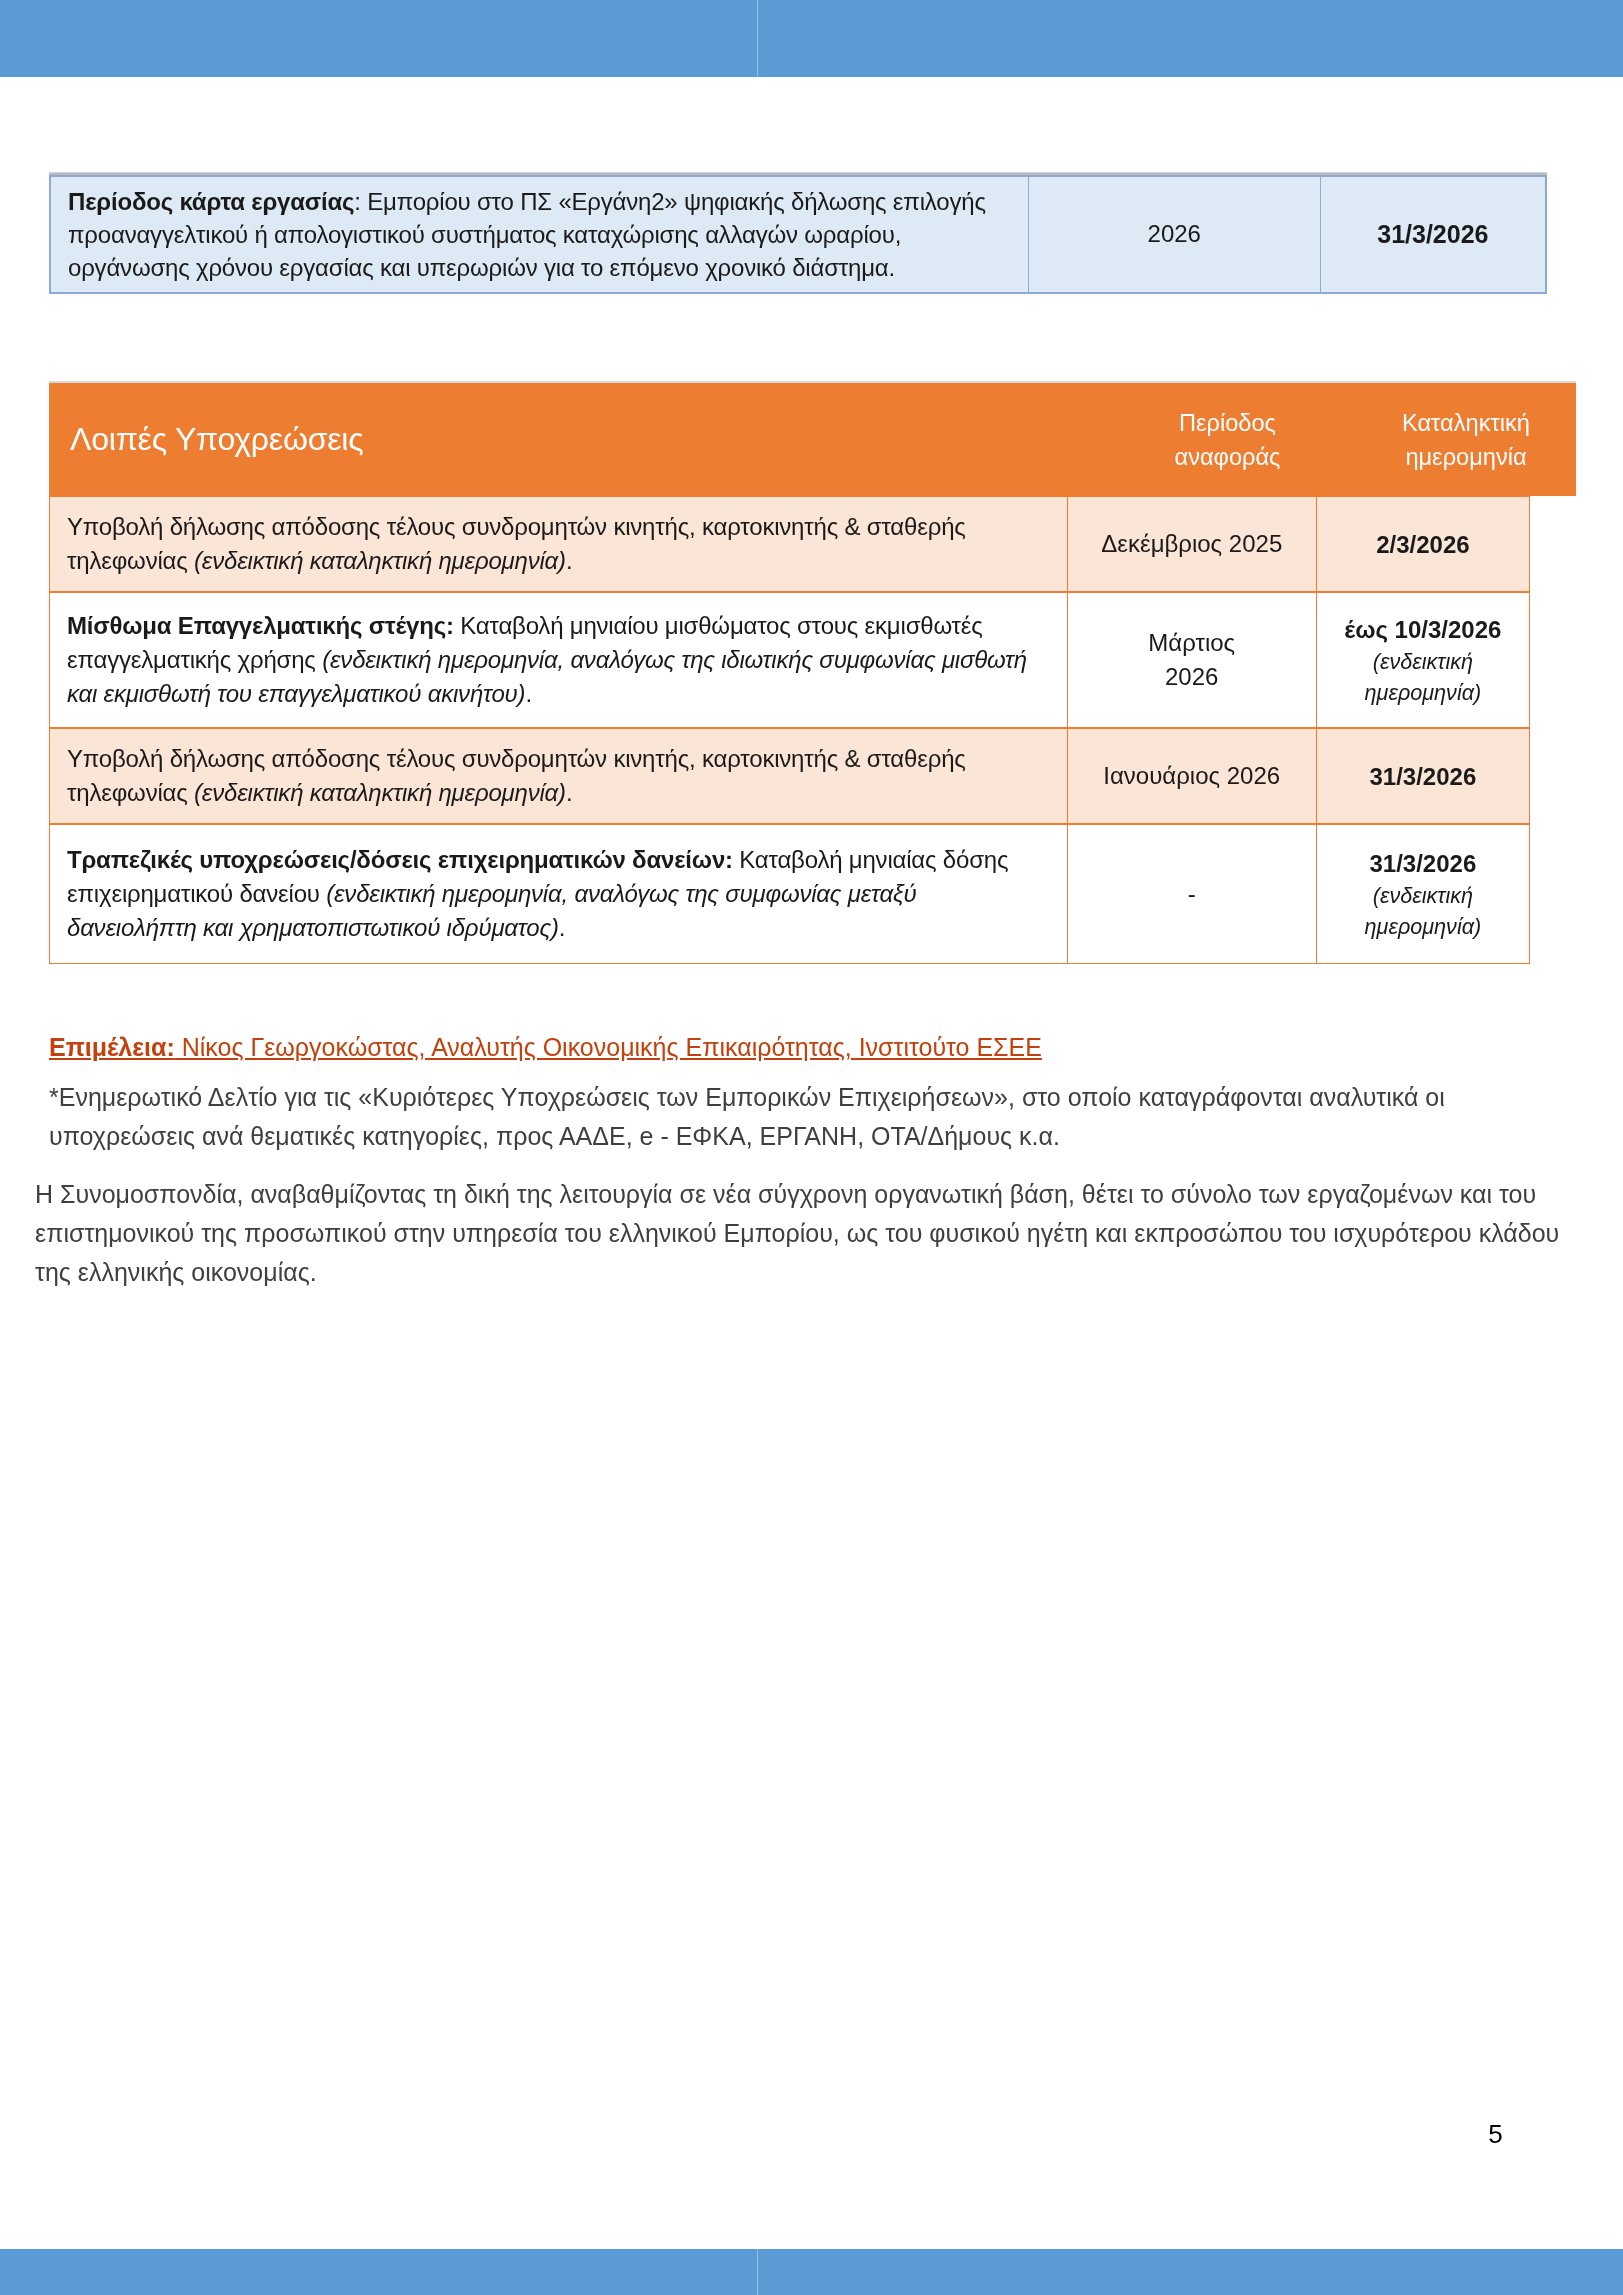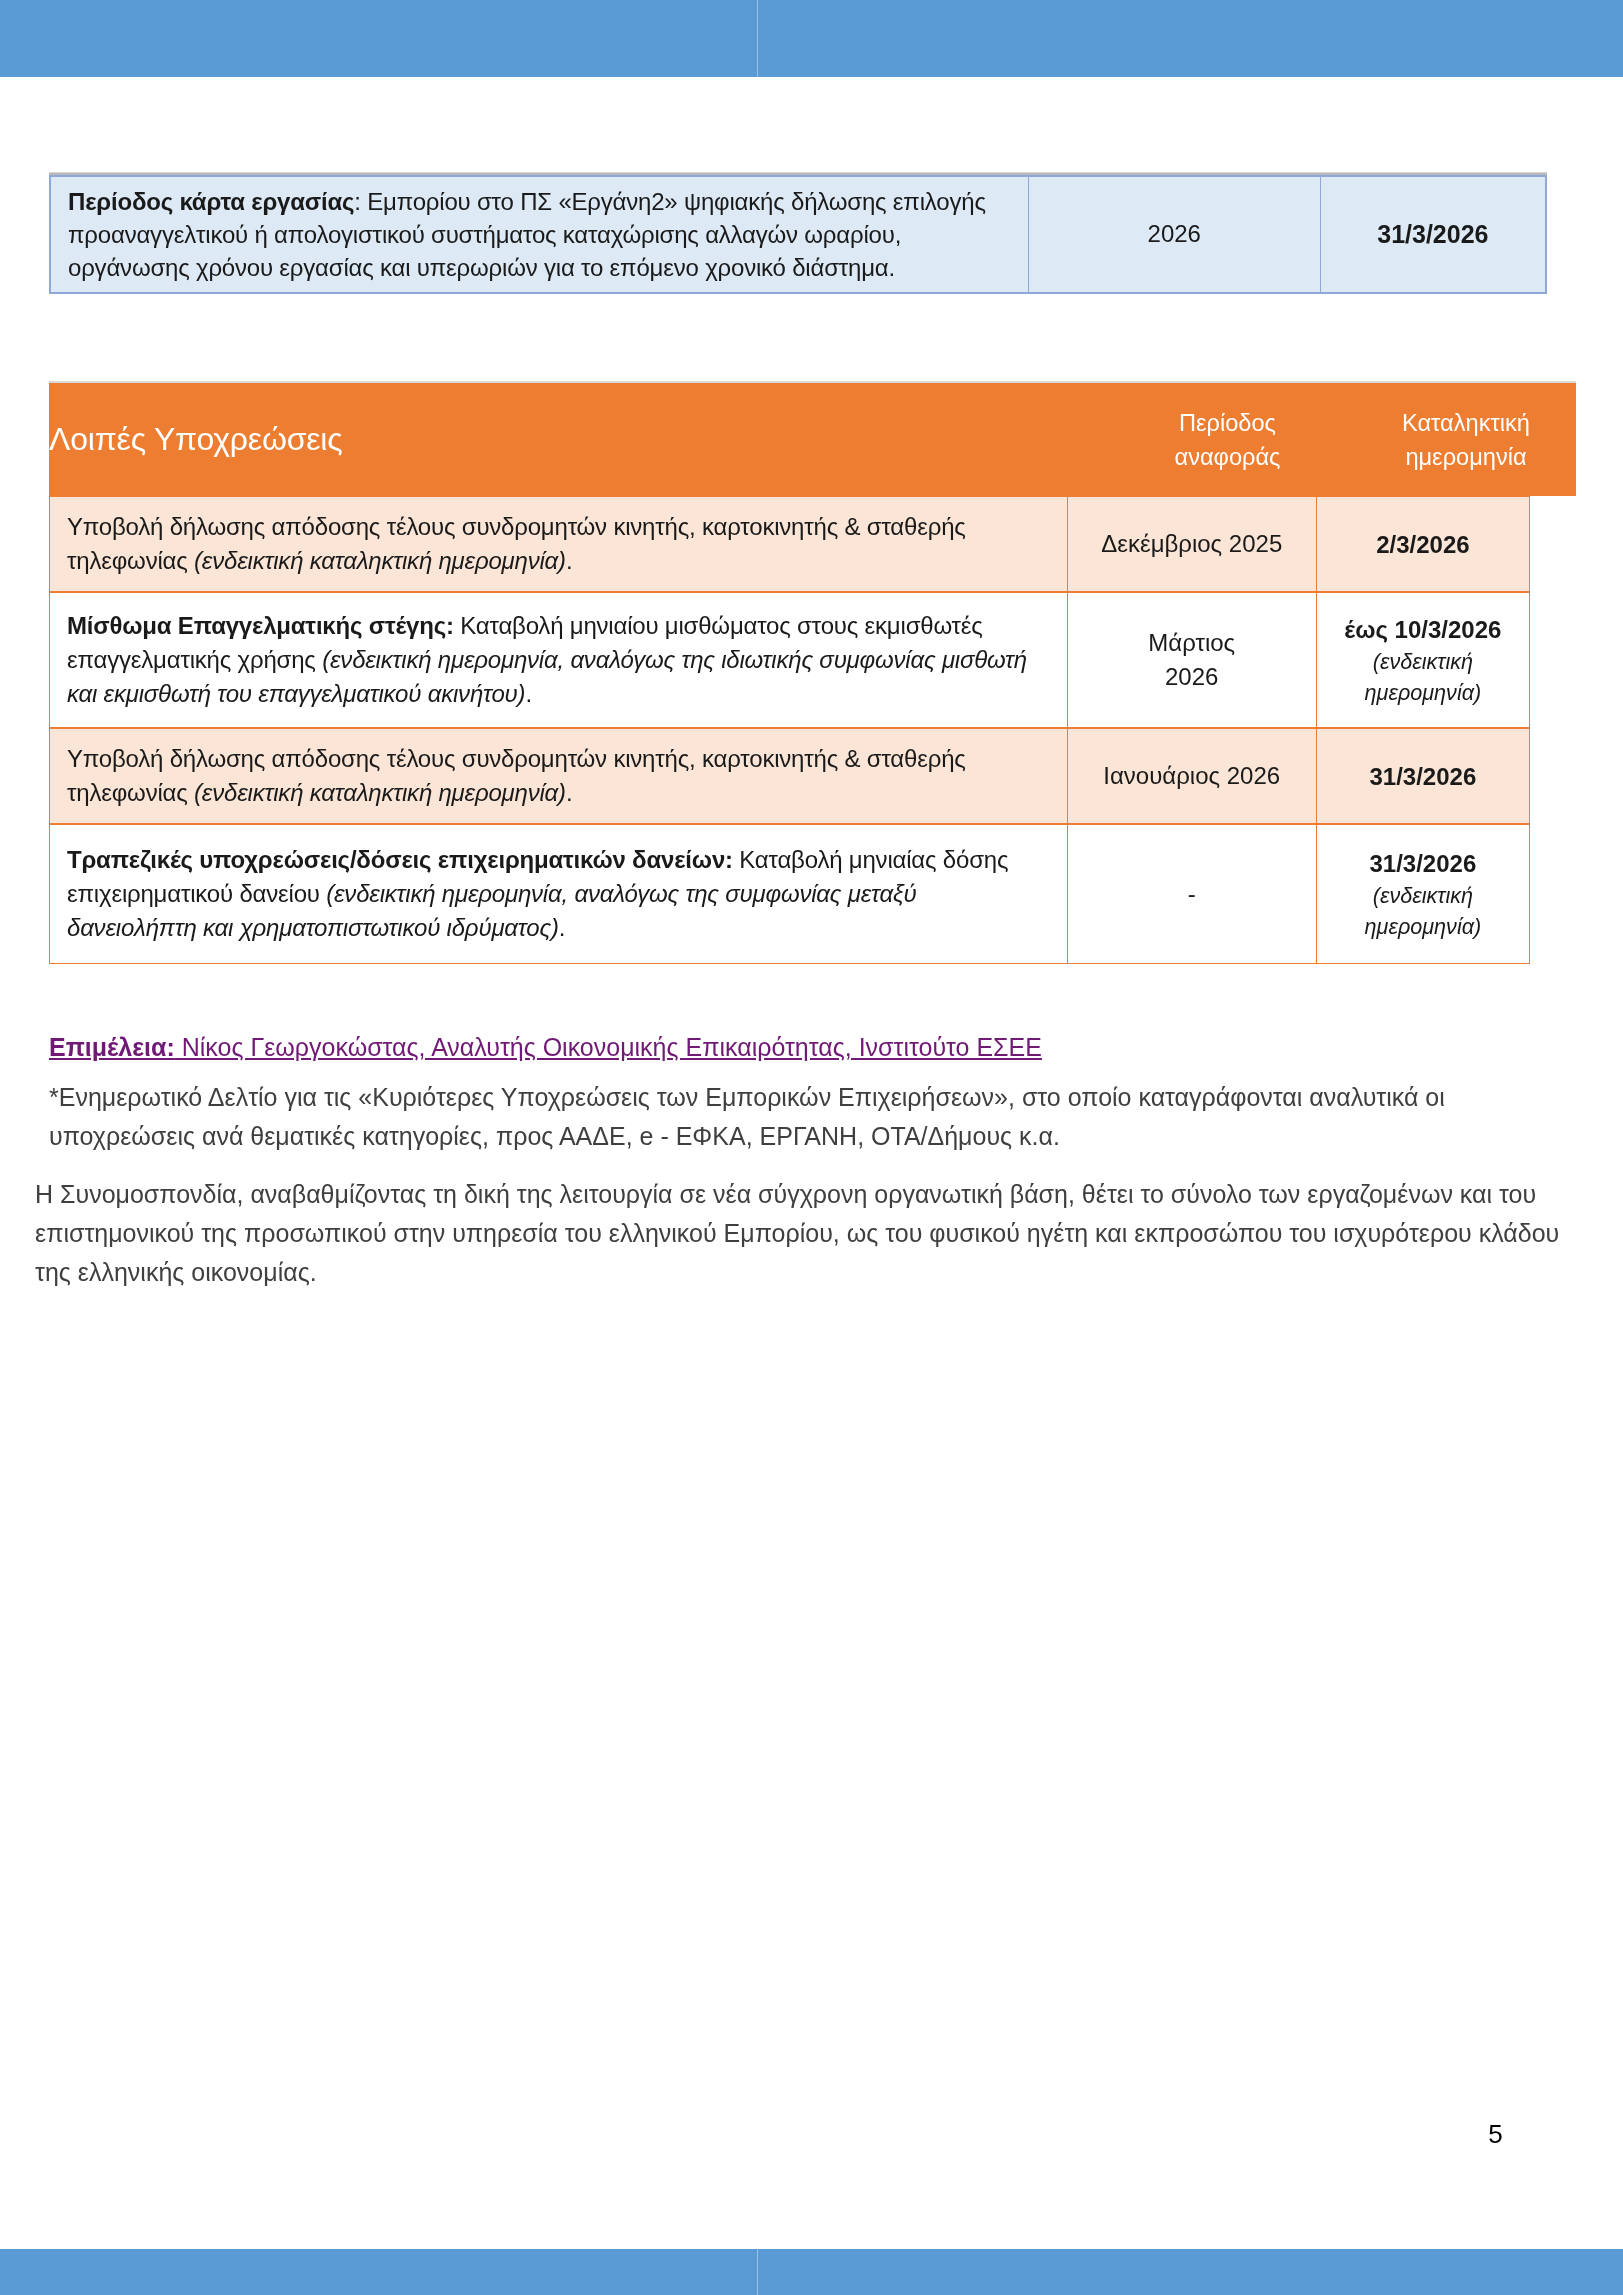--- a/index.html
+++ b/index.html
@@ -32,41 +32,41 @@
   .u{}
   .it{font-style:italic;}
   
   .t2{position:absolute;left:49px;top:383px;width:1527px;}
   .t2-header{
     display:flex;box-sizing:border-box;width:1527px;height:113px;
     background:#ED7D31;color:#ffffff;
     box-shadow:0 -2px 0 rgba(160,160,160,0.4);
   }
   .t2-hc{box-sizing:border-box;display:flex;align-items:center;}
-  .t2-hc1{width:1050px;font-size:32px;letter-spacing:-0.2px;}
+  .t2-hc1{width:1050px;padding-left:21px;font-size:32px;letter-spacing:-0.2px;}
   .t2-hc2{width:257px;justify-content:center;text-align:center;font-size:23.6px;line-height:34px;white-space:pre-line;}
   .t2-hc3{width:220px;justify-content:center;text-align:center;font-size:23.6px;line-height:34px;white-space:pre-line;}
   .t2-row{
     display:flex;box-sizing:border-box;width:1481px;
     border:1.3px solid #ED7D31;margin-top:0;
   }
   .row-peach{background:#FBE5D6;}
   .row-white{background:#ffffff;}
   .t2-c{box-sizing:border-box;display:flex;}
   .t2-c1{width:1048px;padding:11.8px 17px;align-items:center;font-size:24px;line-height:34px;letter-spacing:-0.2px;}
   .t2-c2{width:257px;border-left:1.3px solid #ED7D31;align-items:center;justify-content:center;text-align:center;font-size:24px;line-height:34px;white-space:pre-line;}
   .t2-c3{width:220px;border-left:1.3px solid #ED7D31;align-items:center;justify-content:center;text-align:center;flex-direction:column;font-size:24px;line-height:33px;}
   .r1{min-height:96px;}
   .r2{min-height:136px;}
   .r3{min-height:96px;}
   .r4{min-height:140px;}
   .dl{font-weight:bold;}
   .dl-note{font-style:italic;font-size:21.6px;line-height:31px;white-space:pre-line;text-align:center;}
   
-  .credits{position:absolute;left:49px;top:1033px;width:1525px;font-size:25px;color:#701a75;}
+  .credits{position:absolute;left:49px;top:1033px;width:1525px;font-size:25px;color:#c2410c;}
   .credits-inner{text-decoration:underline;}
   .note{position:absolute;left:49px;top:1078px;width:1525px;font-size:25px;line-height:39px;color:#3f3f3f;}
   .closing{position:absolute;left:35px;top:1175px;width:1525px;font-size:25px;line-height:39px;color:#3f3f3f;}
   .page-num{position:absolute;left:1466px;top:2119px;width:59px;text-align:center;font-size:26px;color:#000000;}
 </style>
 </head>
 <body>
 
 <div class="page">
 

